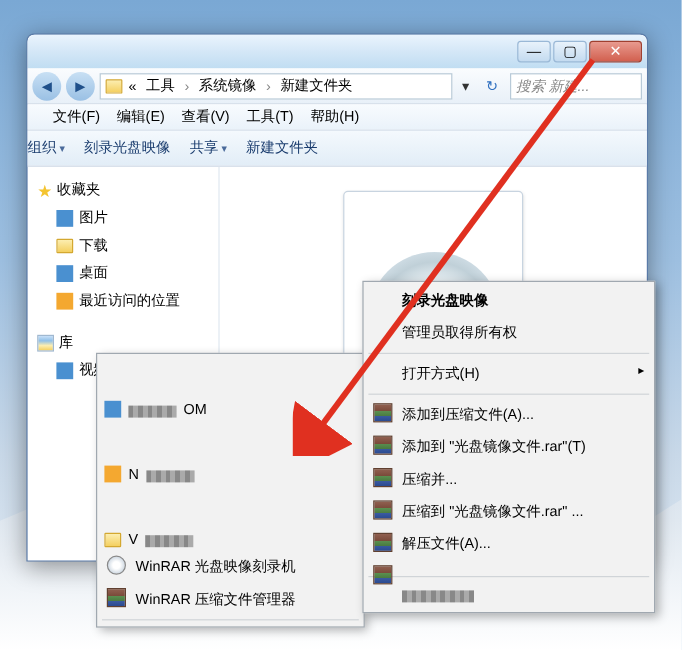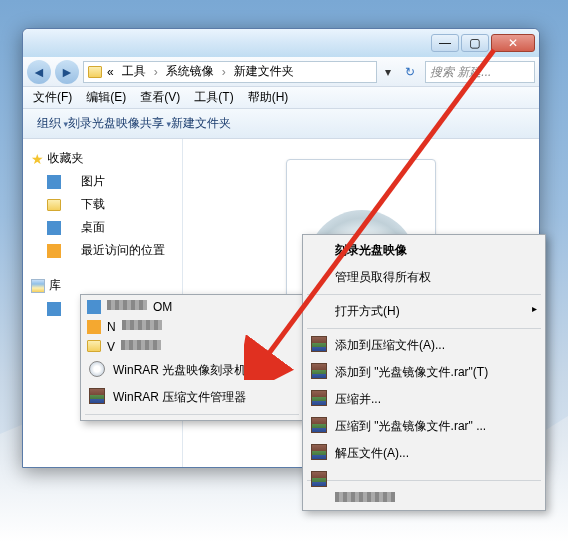--- a/index.html
+++ b/index.html
@@ -13,29 +13,29 @@
     .win-btn.close { width: 44px; background: linear-gradient(to bottom, #e89a8f, #d2604f); border-color: #a04030; color: #fff; }
     
     .nav-bar { height: 30px; background: linear-gradient(to bottom, #fafcfe, #e8f0f8); border-bottom: 1px solid #d0dae6; display: flex; align-items: center; padding: 0 4px; gap: 4px; }
     .nav-arrow { width: 24px; height: 24px; border-radius: 50%; background: linear-gradient(to bottom, #c8e0f4, #9ac0e4); display: flex; align-items: center; justify-content: center; color: #20508a; font-size: 14px; }
     .breadcrumb { flex: 1; height: 22px; background: #fff; border: 1px solid #b8cad8; display: flex; align-items: center; padding: 0 4px; gap: 2px; }
     .breadcrumb span { padding: 0 3px; }
     .bc-sep { color: #888; }
     .refresh-btn { width: 22px; height: 22px; display: flex; align-items: center; justify-content: center; color: #3070c0; }
     .search-box { width: 110px; height: 22px; background: #fff; border: 1px solid #b8cad8; padding: 0 4px; color: #888; font-style: italic; line-height: 20px; }
     
-    .menu-bar { height: 22px; background: linear-gradient(to bottom, #f8fbfe, #eaf2fa); border-bottom: 1px solid #d0dae6; display: flex; align-items: center; padding: 0 10px; gap: 14px; }
-    .toolbar { height: 30px; background: linear-gradient(to bottom, #f4f9fd, #e2edf7); border-bottom: 1px solid #d0dae6; display: flex; align-items: center; padding: 0 14px; gap: 0; color: #1a3c6e; }
+    .menu-bar { height: 22px; background: linear-gradient(to bottom, #f8fbfe, #eaf2fa); border-bottom: 1px solid #d0dae6; display: flex; align-items: center; padding: 0 21px; gap: 14px; }
+    .toolbar { height: 30px; background: linear-gradient(to bottom, #f4f9fd, #e2edf7); border-bottom: 1px solid #d0dae6; display: flex; align-items: center; padding: 0 0; gap: 16px; color: #1a3c6e; }
     .toolbar span.dd::after { content: " ▾"; font-size: 9px; color: #4a6a9a; }
     
     .content { display: flex; height: calc(100% - 110px); }
     .sidebar { width: 160px; border-right: 1px solid #e0e8f0; padding: 8px 4px; overflow: hidden; }
     .nav-group { margin-bottom: 12px; }
     .nav-header { display: flex; align-items: center; gap: 4px; padding: 3px 4px; font-weight: normal; }
-    .nav-item { display: flex; align-items: center; gap: 20px; padding: 3px 4px 3px 20px; }
+    .nav-item { display: flex; align-items: center; gap: 5px; padding: 3px 4px 3px 20px; }
     .star-icon { color: #f4c430; font-size: 14px; }
     .folder-icon { width: 14px; height: 12px; background: linear-gradient(to bottom, #fceeb0, #f4d060); border: 1px solid #d4a830; border-radius: 1px; display: inline-block; }
     .lib-icon { width: 14px; height: 14px; background: linear-gradient(to bottom, #c8e0f8, #90c0e8, #fceeb0, #f4d060); border: 1px solid #a0b8d0; display: inline-block; }
     .blue-sq { width: 14px; height: 14px; background: #4a90d0; display: inline-block; }
     .orange-sq { width: 14px; height: 14px; background: #f4a830; display: inline-block; }
     
     .main-area { flex: 1; padding: 20px; position: relative; }
     .disc-file { width: 150px; height: 160px; background: #fff; border: 1px solid #c8d4e0; border-radius: 4px; box-shadow: 0 1px 3px rgba(0,0,0,0.1); position: relative; margin: 0 auto; }
     .disc { position: absolute; top: 50px; left: 20px; width: 110px; height: 110px; border-radius: 50%; background: radial-gradient(circle, #fff 0%, #fff 12%, #888 13%, #d0d8e0 20%, #e8f0f4 40%, #c0d0d8 60%, #d8e4ec 80%, #b8c8d0 100%); }
     .disc::after { content: ""; position: absolute; top: 42%; left: 42%; width: 16%; height: 16%; border-radius: 50%; background: #fff; border: 2px solid #999; }
@@ -48,21 +48,21 @@
     .cm-icon { position: absolute; left: 6px; top: 4px; width: 16px; height: 16px; }
     .rar-icon { background: linear-gradient(to bottom, #906050 0%, #7a4a3a 40%, #5a9050 40%, #4a7a40 70%, #3a5aa0 70%, #2a4a90 100%); border: 1px solid #604030; }
     .cm-arrow::after { content: "▸"; position: absolute; right: 6px; top: 5px; font-size: 10px; }
     .pixelated { display: inline-block; width: 40px; height: 10px; background: repeating-linear-gradient(90deg, #888 0 4px, #aaa 4px 8px); filter: blur(0.5px); vertical-align: middle; }
     
     .menu1 { top: 294px; left: 80px; width: 224px; }
     .menu2 { top: 234px; left: 302px; width: 244px; }
     
     .red-arrow { position: absolute; top: 40px; left: 244px; width: 260px; height: 340px; pointer-events: none; z-index: 200; }
     
-    .open-with-row { display: flex; align-items: flex-start; gap: 6px; padding: 3px 4px 3px 4px; }
+    .open-with-row { display: flex; align-items: flex-end; gap: 6px; padding: 3px 4px 3px 4px; margin-top: 34px; }
   </style>
 </head>
 <body>
 
 <div class="mountain"></div>
 
 <div class="window">
   <div class="titlebar">
     <div class="win-btn">—</div>
     <div class="win-btn">▢</div>

